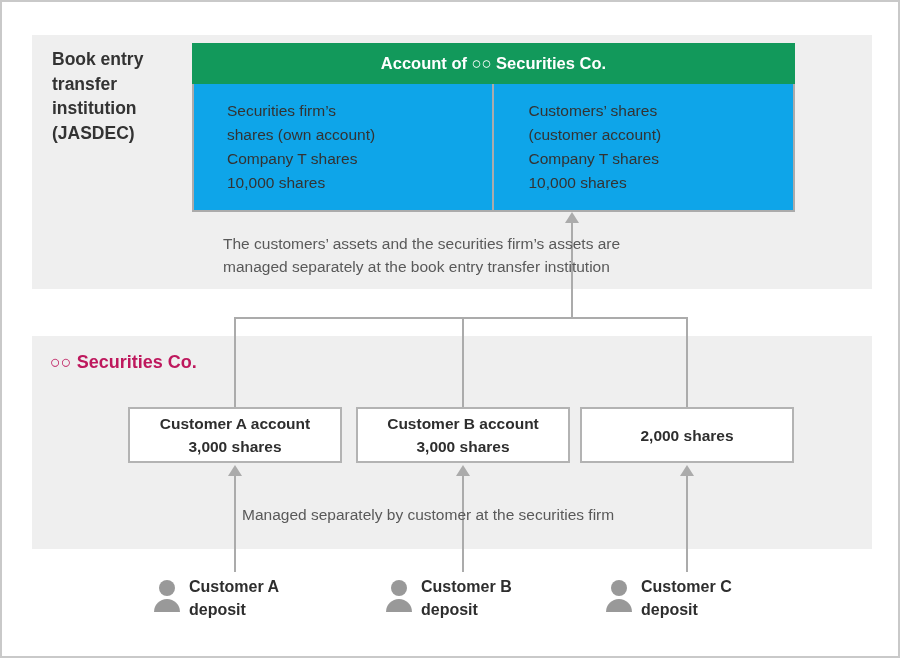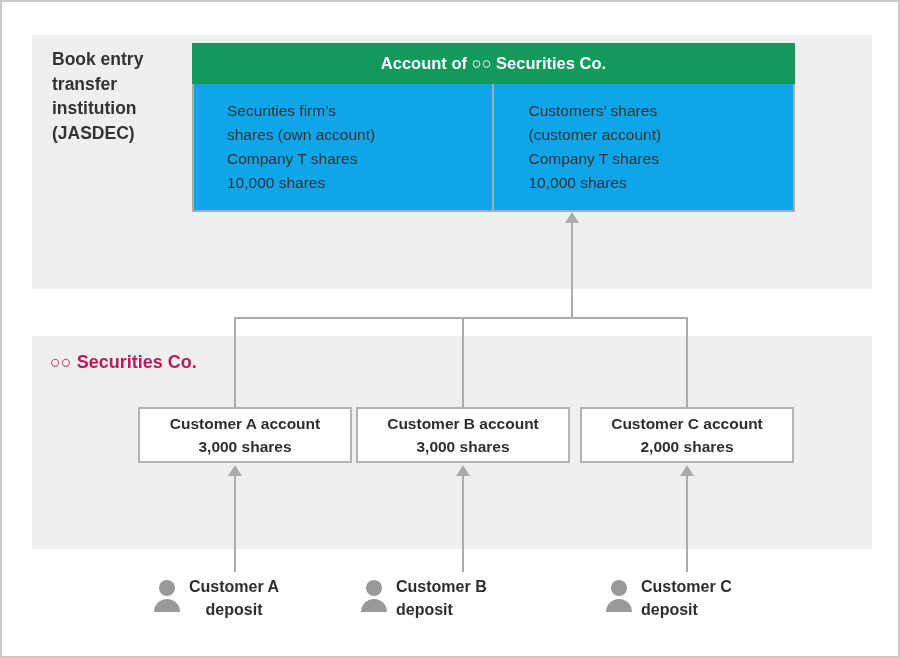--- a/index.html
+++ b/index.html
@@ -50,28 +50,28 @@
     border-bottom:11px solid #ababab;
   }
 
   
   .cust-box{
     position:absolute;top:405px;width:214px;height:56px;background:#ffffff;
     border:2px solid #b3b3b3;box-sizing:border-box;
     display:flex;flex-direction:column;align-items:center;justify-content:center;
     font-size:15.5px;font-weight:bold;color:#2e2e2e;line-height:23px;
   }
-  .cust-box-a{left:136px;}
+  .cust-box-a{left:126px;}
   .cust-box-b{left:354px;}
   .cust-box-c{left:578px;}
 
   
   .cust-group{position:absolute;top:574px;width:150px;height:46px;}
-  .cust-group-a{left:152px;text-align:center;}
-  .cust-group-b{left:359px;}
+  .cust-group-a{left:152px;}
+  .cust-group-b{left:384px;}
   .cust-group-c{left:604px;}
   .person{position:absolute;left:0;top:4px;width:26px;height:32px;}
   .person .head{position:absolute;left:5px;top:0;width:16px;height:16px;border-radius:50%;background:#999;}
   .person .pbody{position:absolute;left:0;top:19px;width:26px;height:13px;border-radius:13px 13px 0 0;background:#999;}
   .cust-label{
     position:absolute;left:35px;top:0;font-size:16px;font-weight:bold;color:#2e2e2e;
     line-height:22.5px;white-space:pre-line;
   }
 </style>
 </head>
@@ -108,36 +108,38 @@
 shares (own account)
 Company T shares
 10,000 shares</div>
       <div class="acct-cell right">Customers’ shares
 (customer account)
 Company T shares
 10,000 shares</div>
     </div>
   </div>
 
+  <div class="caption caption-jasdec">The customers’ assets and the securities firm’s assets are
+managed separately at the book entry transfer institution</div>
 
   <div class="securities-label">○○ Securities Co.</div>
 
   <div class="cust-box cust-box-a">
     <span>Customer A account</span>
     <span>3,000 shares</span>
   </div>
   <div class="cust-box cust-box-b">
     <span>Customer B account</span>
     <span>3,000 shares</span>
   </div>
   <div class="cust-box cust-box-c">
-    <span>Customer C account</span>
     <span>2,000 shares</span>
   </div>
 
+  <div class="caption caption-securities">Managed separately by customer at the securities firm</div>
 
   <div class="cust-group cust-group-a">
     <div class="person">
       <div class="head"></div>
         <div class="pbody"></div>
     </div>
     <div class="cust-label">Customer A
 deposit</div>
   </div>
   <div class="cust-group cust-group-b">

